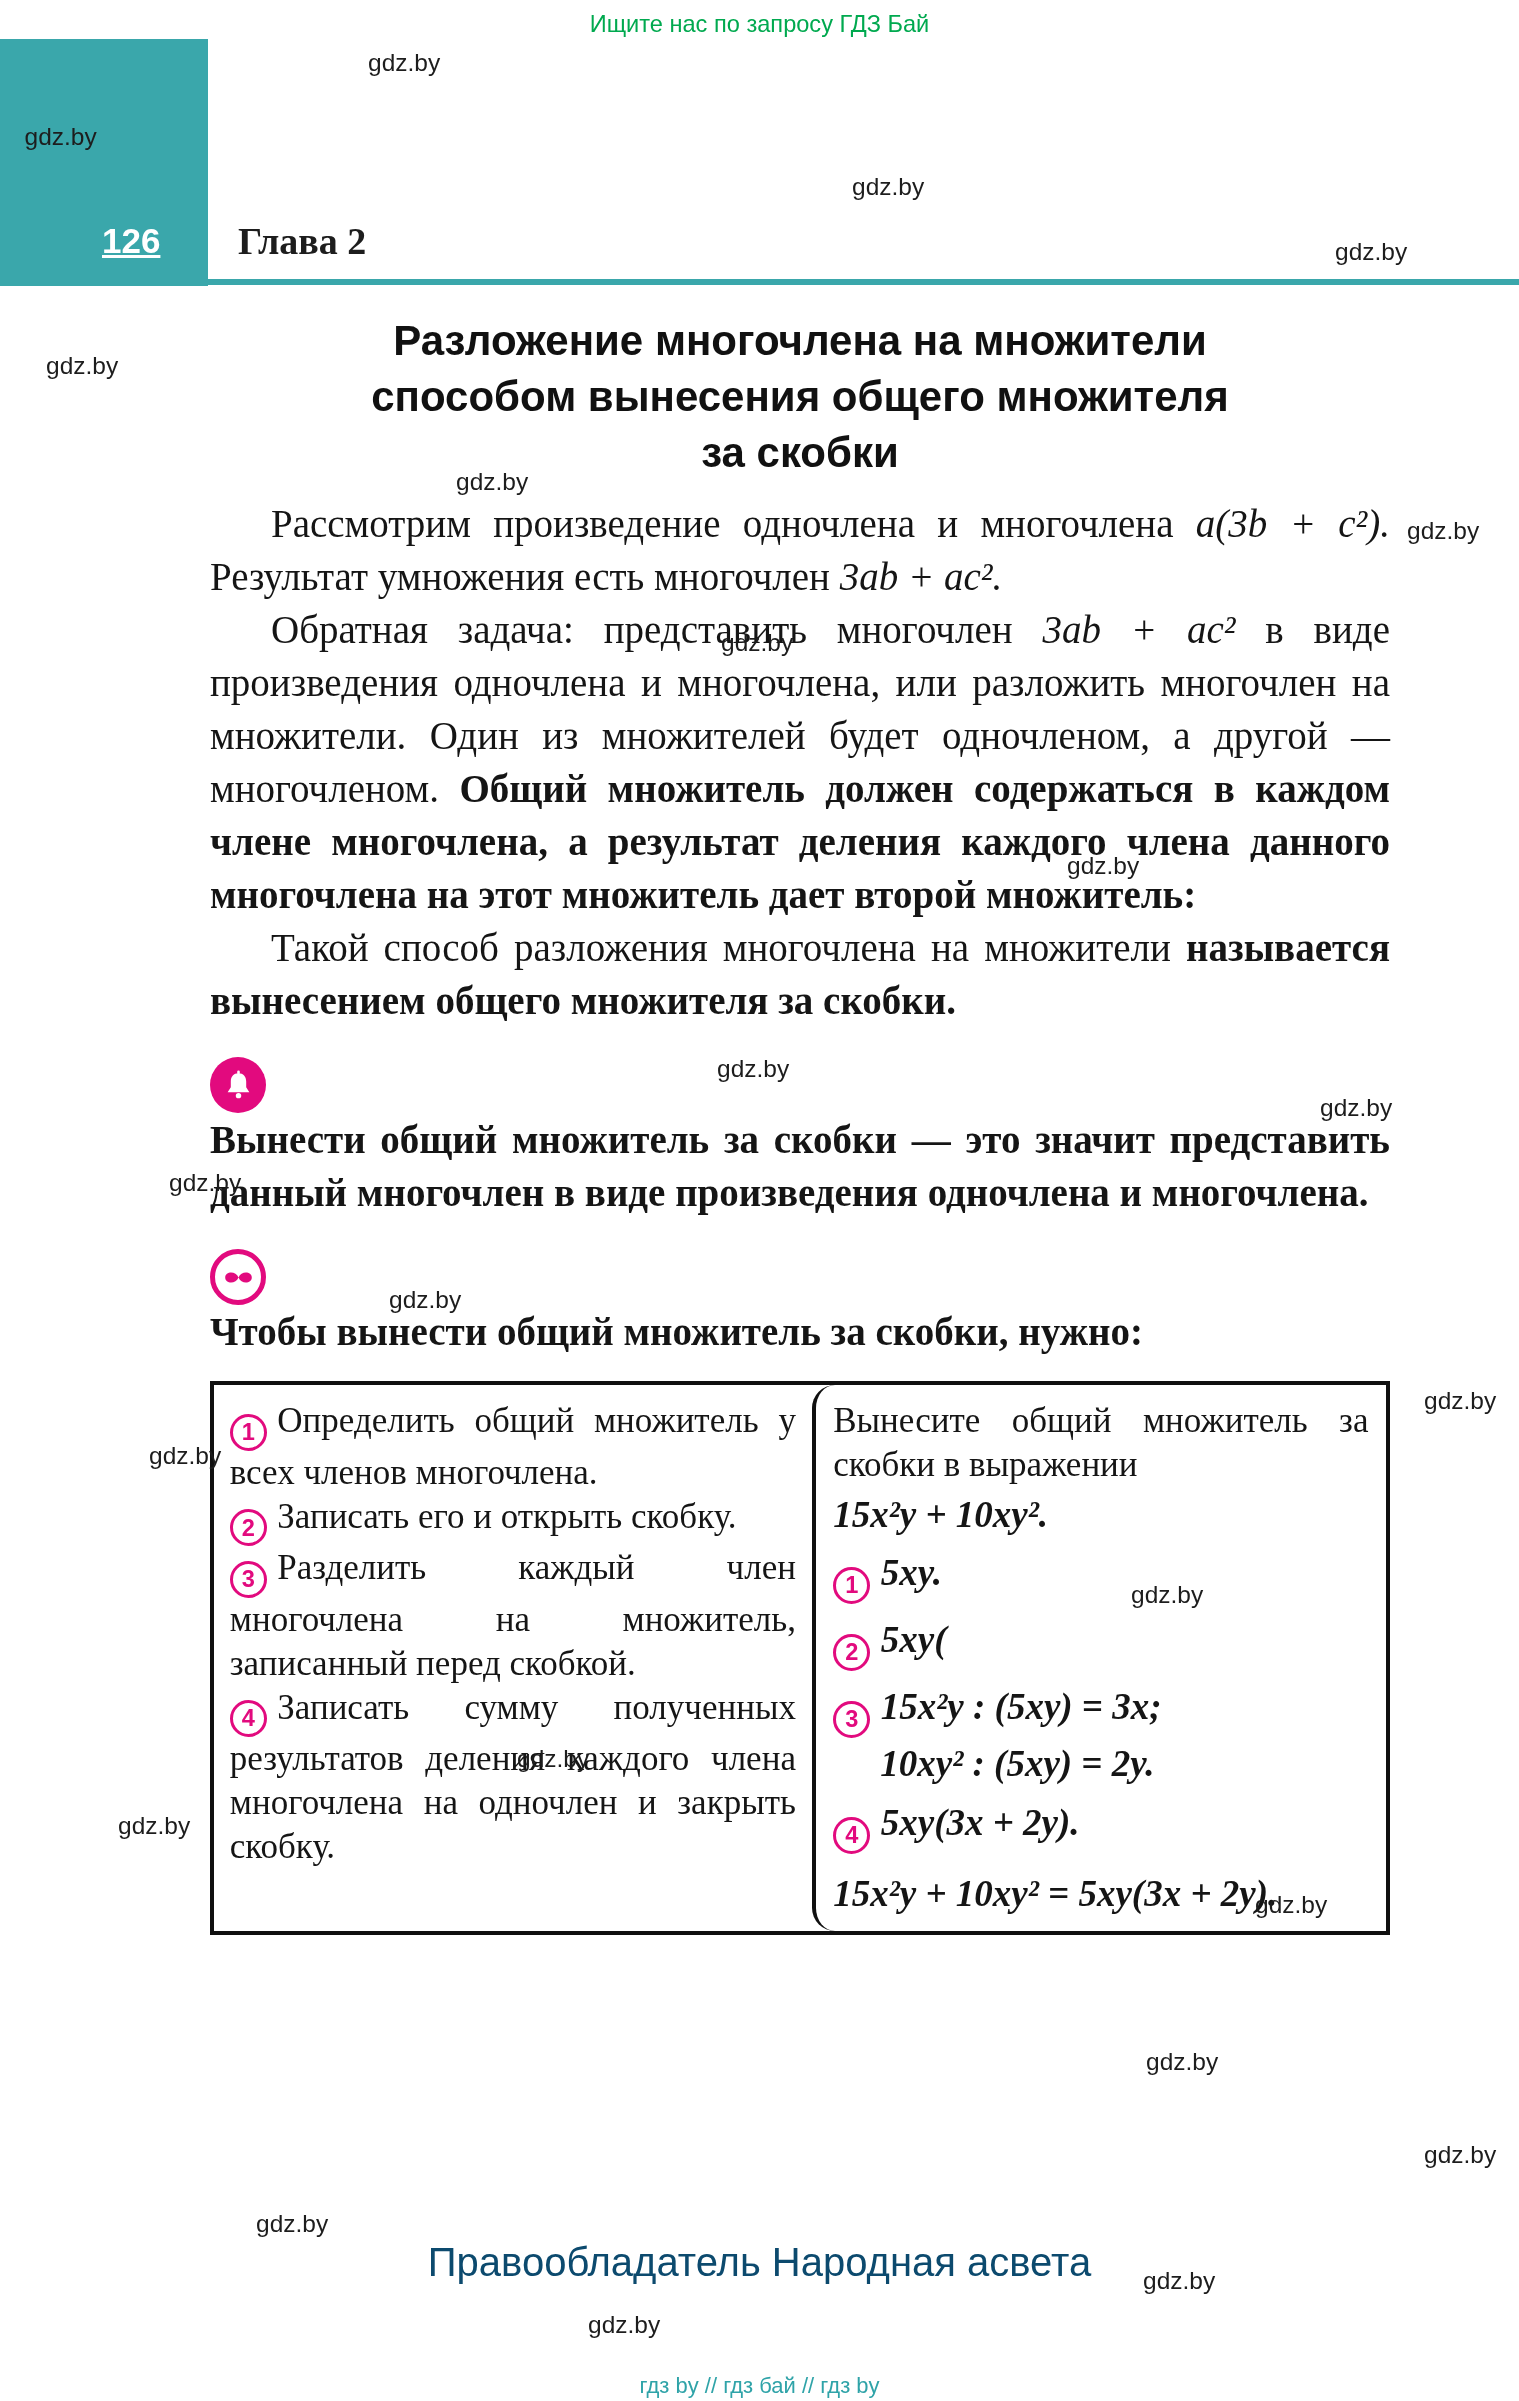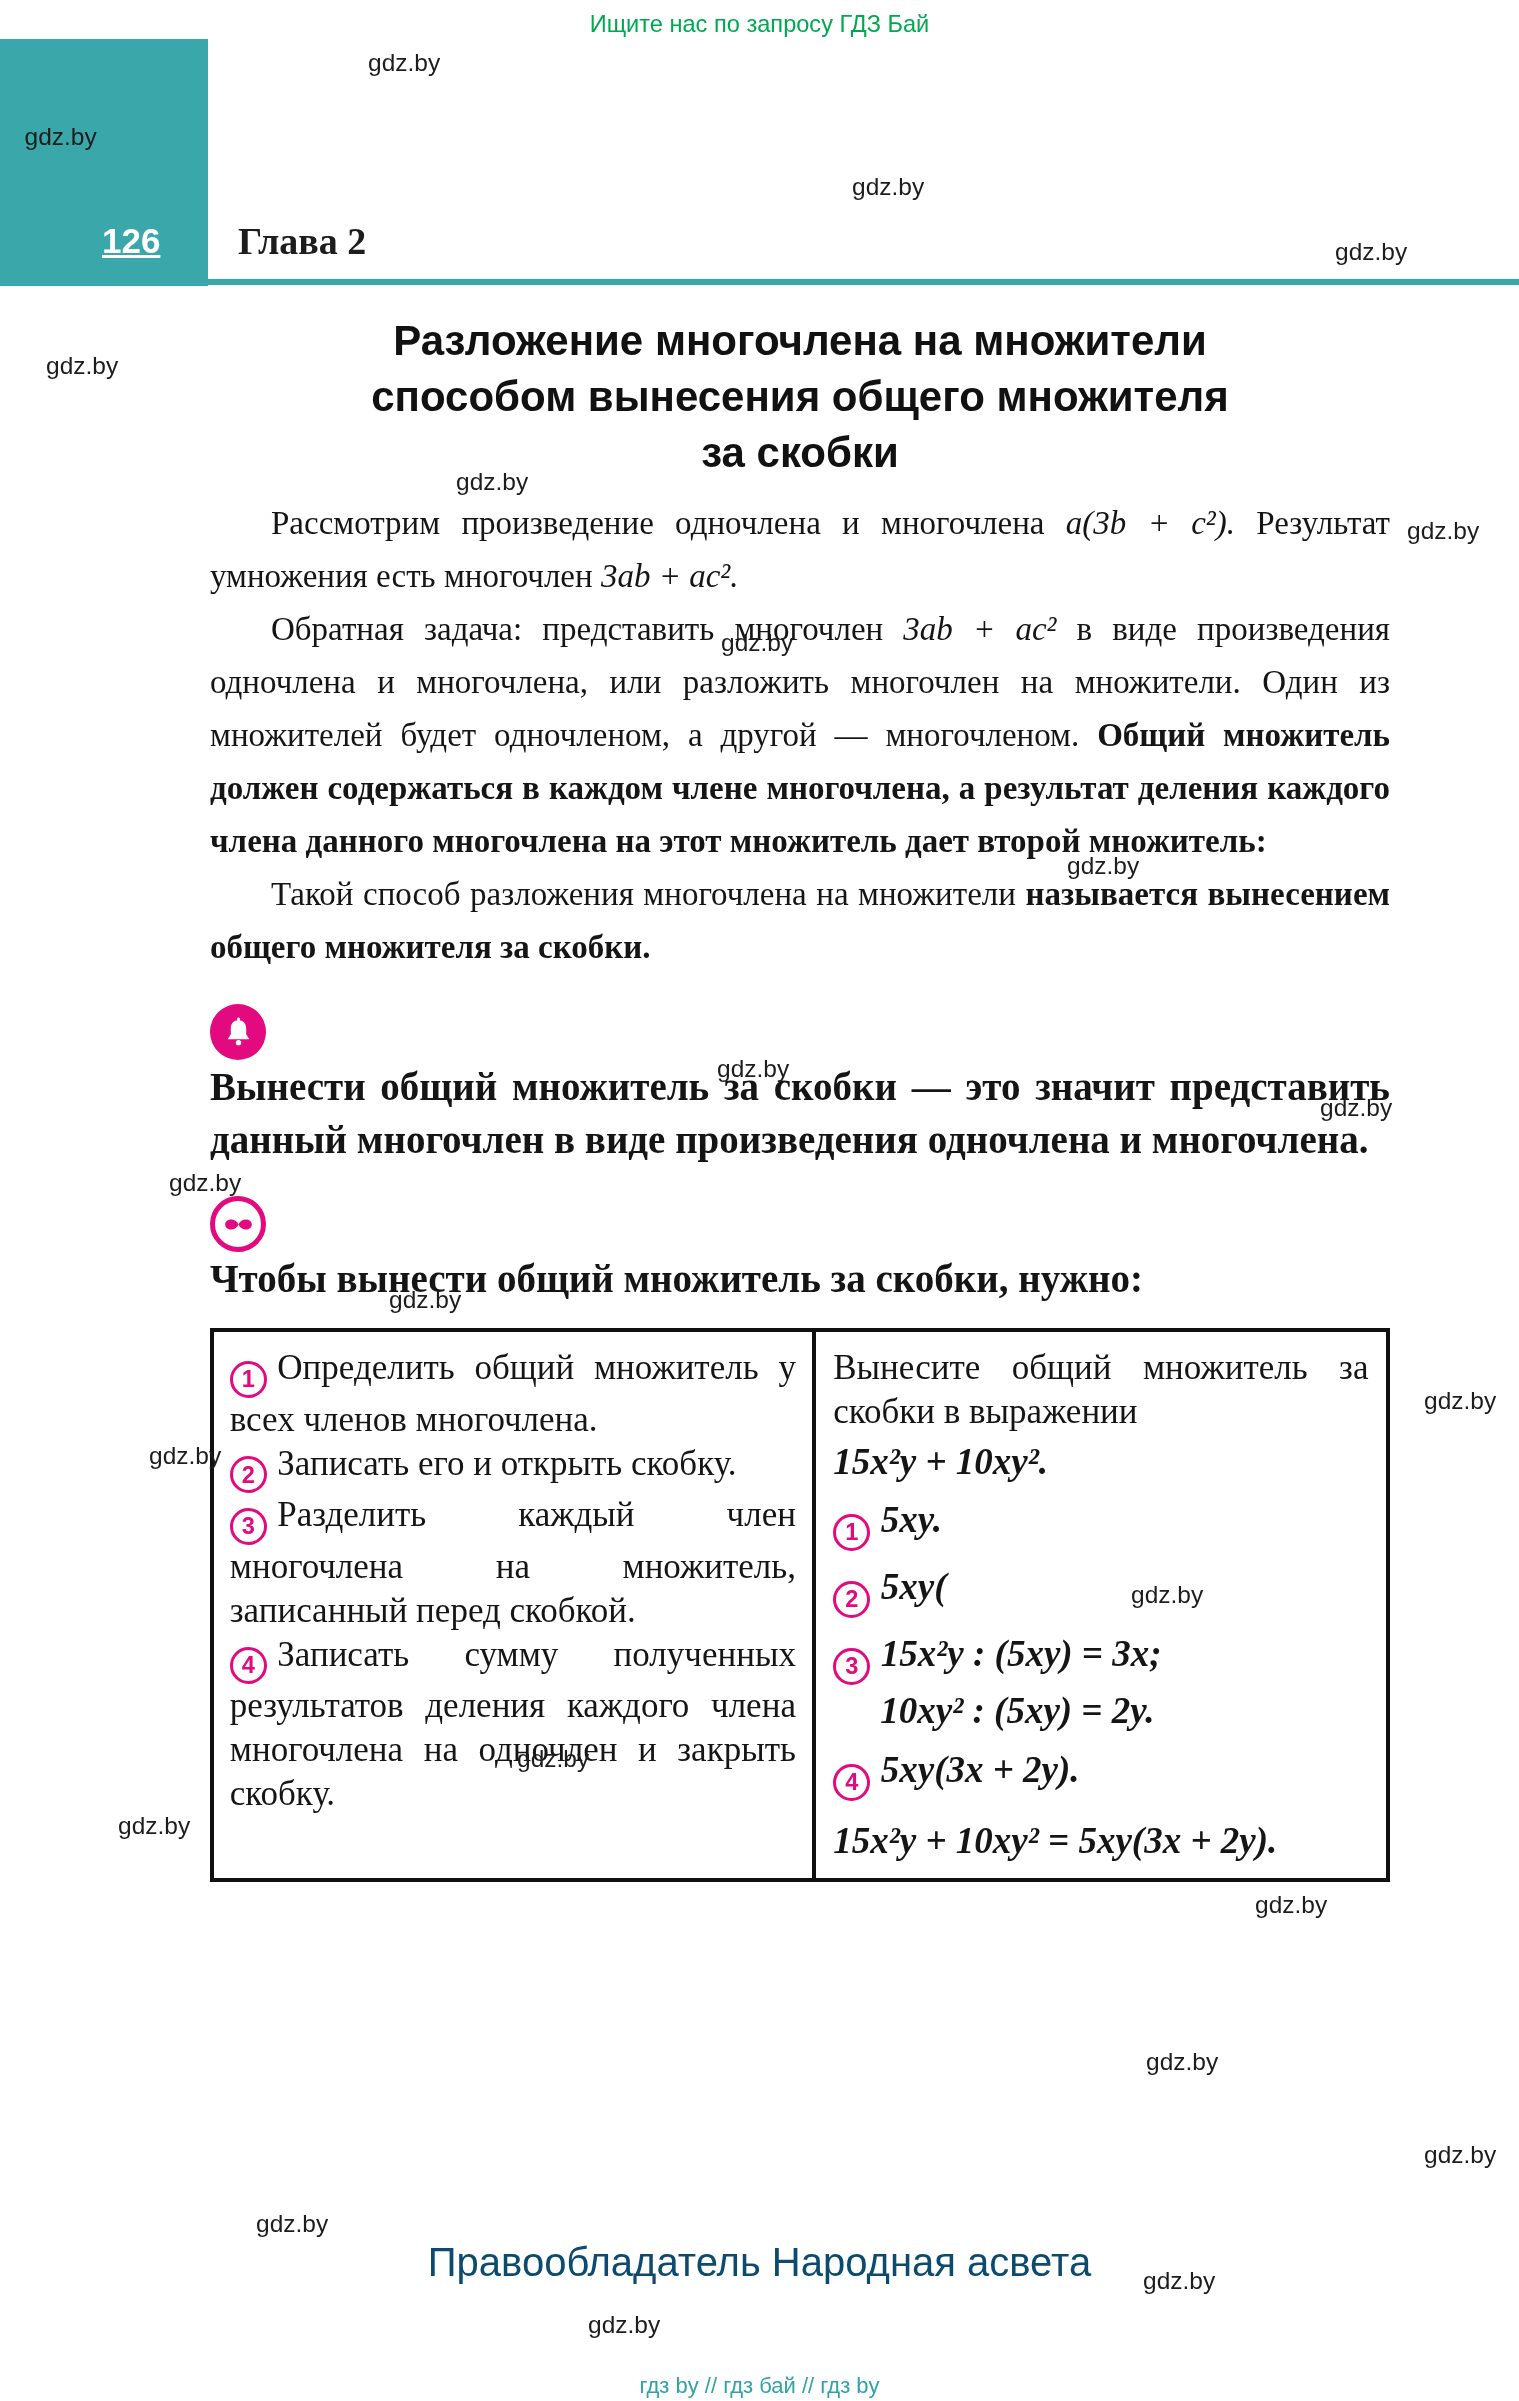--- a/index.html
+++ b/index.html
@@ -22,37 +22,37 @@
     font-family:"Liberation Sans", sans-serif; font-weight:bold; font-size:35px; color:#ffffff;text-decoration:underline;
   }
   .chapter { position:absolute; left:238px; top:219px; font-weight:bold; font-size:38px; color:#1d1d1d; }
   .rule { position:absolute; left:0; top:279px; width:1519px; height:6.1px; background:#3aa7ab; }
 
   .content { position:absolute; left:210px; top:313px; width:1180px; }
   .title {
     text-align:center; font-family:"Liberation Sans", sans-serif;
     font-weight:700; font-size:42px; line-height:56px; margin-bottom:15.8px; color:#111;
   }
-  .para { font-size:33px; line-height:53px; text-align:justify; text-indent:61px; }
+  .para { font-size:39px; line-height:53px; text-align:justify; text-indent:61px; }
   .math { font-style:italic; }
   .bold { font-weight:bold; }
   .formula {
     font-size:40px; line-height:58px; font-weight:bold; font-style:italic;
     text-align:center; margin:7px 0 5.3px 0; text-indent:0;
   }
   .block { display:flex; align-items:flex-start; margin-top:25px;flex-direction:column; }
   .icon-wrap { flex:0 0 56px; height:56px; margin-right:31.5px; margin-top:5.3px; }
   .icon-circle { width:56px; height:56px; border-radius:50%; display:flex; align-items:center; justify-content:center; }
   .icon-circle.filled { background:#e20a7e; }
   .icon-circle.outline { border:5.3px solid #e20a7e; background:#ffffff; }
   .block-text { flex:1; font-weight:bold; font-size:39px; line-height:53px; text-align:justify; }
 
   .algo-table { display:flex; margin-top:23px; width:1180px; border:4.4px solid #101010; }
   .col-left { width:51%; padding:14px 15.8px; font-size:35px; line-height:44px; text-align:justify; }
-  .col-right { width:49%; border-left:4.4px solid #101010; padding:14px 17.5px; font-size:35px; line-height:44px; }
+  .col-right { width:49%; border-left:4.4px solid #101010; padding:14px 17.5px; font-size:35px; line-height:44px;border-radius:23px; }
   .step { margin:0; }
   .circ {
     display:inline-flex; width:37px; height:37px; border:3.5px solid #e20a7e; border-radius:50%;
     color:#e20a7e; font-family:"Liberation Sans", sans-serif; font-weight:bold; font-size:23.6px;
     align-items:center; justify-content:center; margin-right:10.5px; vertical-align:-7.9px;
   }
   .r-intro { text-align:justify; }
   .r-math { font-weight:bold; font-style:italic; font-size:37px; }
   .r-intro-math { margin-top:5.3px; }
   .r-item { margin-top:12.3px; line-height:47px; }

